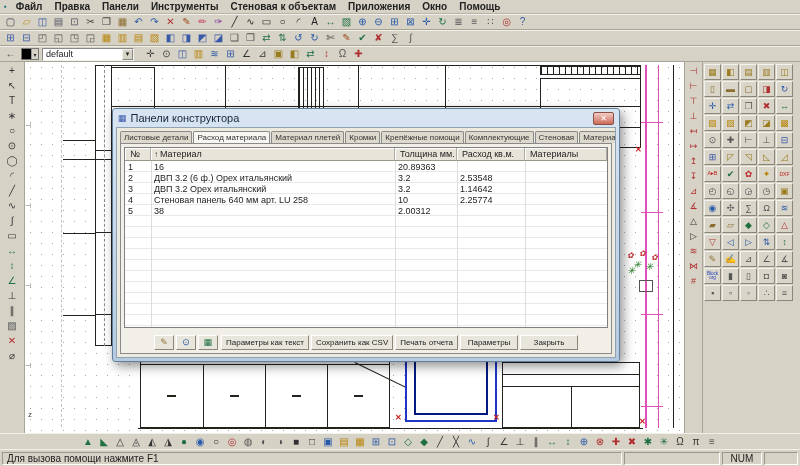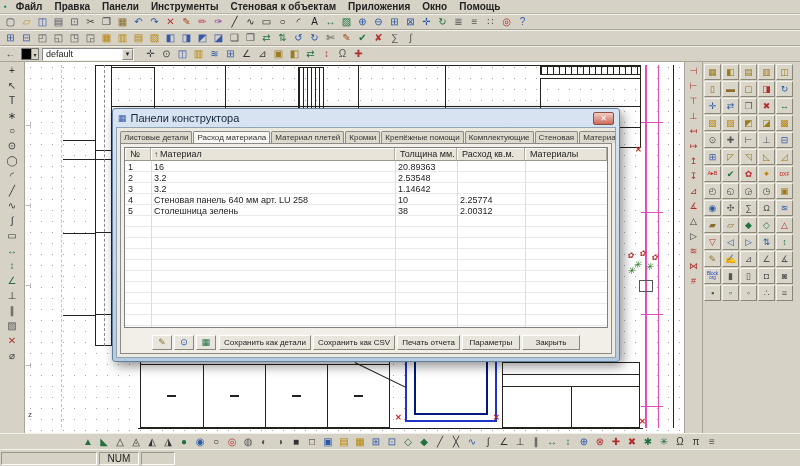--- a/index.html
+++ b/index.html
@@ -440,59 +440,60 @@
 
               <div class="trow cols">
                 <span>1</span>
                 <span>16</span>
                 <span>20.89363</span>
                 <span></span>
               </div>
 
               <div class="trow cols">
                 <span>2</span>
+                <span>ДВП 3.2 (6 ф.) Орех итальянский</span>
                 <span>3.2</span>
                 <span>2.53548</span>
                 <span></span>
               </div>
 
               <div class="trow cols">
                 <span>3</span>
+                <span>ДВП 3.2 Орех итальянский</span>
                 <span>3.2</span>
                 <span>1.14642</span>
                 <span></span>
               </div>
 
               <div class="trow cols">
                 <span>4</span>
                 <span>Стеновая панель 640 мм арт. LU 258</span>
                 <span>10</span>
                 <span>2.25774</span>
                 <span></span>
               </div>
 
               <div class="trow cols">
                 <span>5</span>
-                <span>Столешница зелень</span>
                 <span>38</span>
                 <span>2.00312</span>
                 <span></span>
               </div>
             </div>
         </div>
         <div class="btnrow">
           <span class="icbtns">
 
           <span class="icbtn" style="color: rgb(138, 109, 47);">✎</span>
               <span class="icbtn" style="color: rgb(40, 88, 168);">⊙</span>
               <span class="icbtn" style="color: rgb(32, 112, 64);">▦</span>
             </span>
           <span class="txtbtns">
 
-          <button class="btn">Сохранить как детали</button>
+          <button class="btn">Параметры как текст</button>
               <button class="btn">Сохранить как CSV</button>
               <button class="btn">Печать отчета</button>
               <button class="btn">Параметры</button>
               <button class="btn">Закрыть</button>
             </span>
         </div>
       </div>
     </div>
   </div>
 
@@ -534,18 +535,19 @@
       <span class="ic" style="color: rgb(176, 48, 48);">✚</span>
       <span class="ic" style="color: rgb(176, 48, 48);">✖</span>
       <span class="ic" style="color: rgb(32, 112, 64);">✱</span>
       <span class="ic" style="color: rgb(32, 112, 64);">✳</span>
       <span class="ic" style="color: rgb(51, 51, 51);">Ω</span>
       <span class="ic" style="color: rgb(51, 51, 51);">π</span>
       <span class="ic" style="color: rgb(85, 85, 85);">≡</span>
     </div>
 
   <div class="sbar">
+    <span class="cell msg">Для вызова помощи нажмите F1</span>
     <span class="cell w1"></span>
     <span class="cell num">NUM</span>
     <span class="cell w3"></span>
   </div>
 
 </div>
 
 </body></html>

